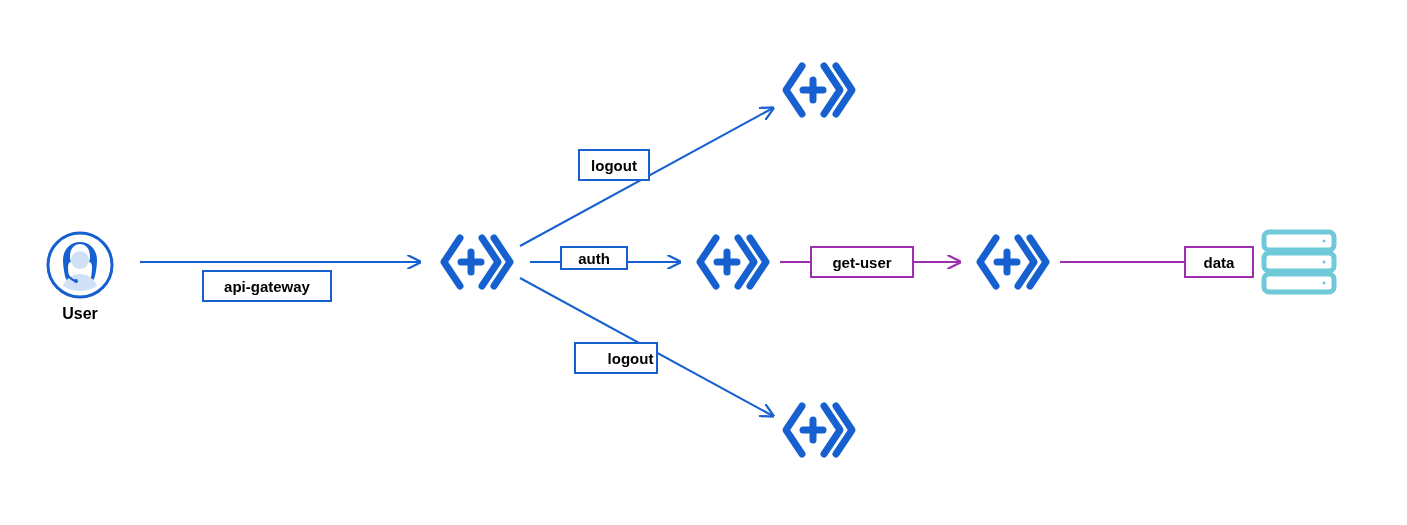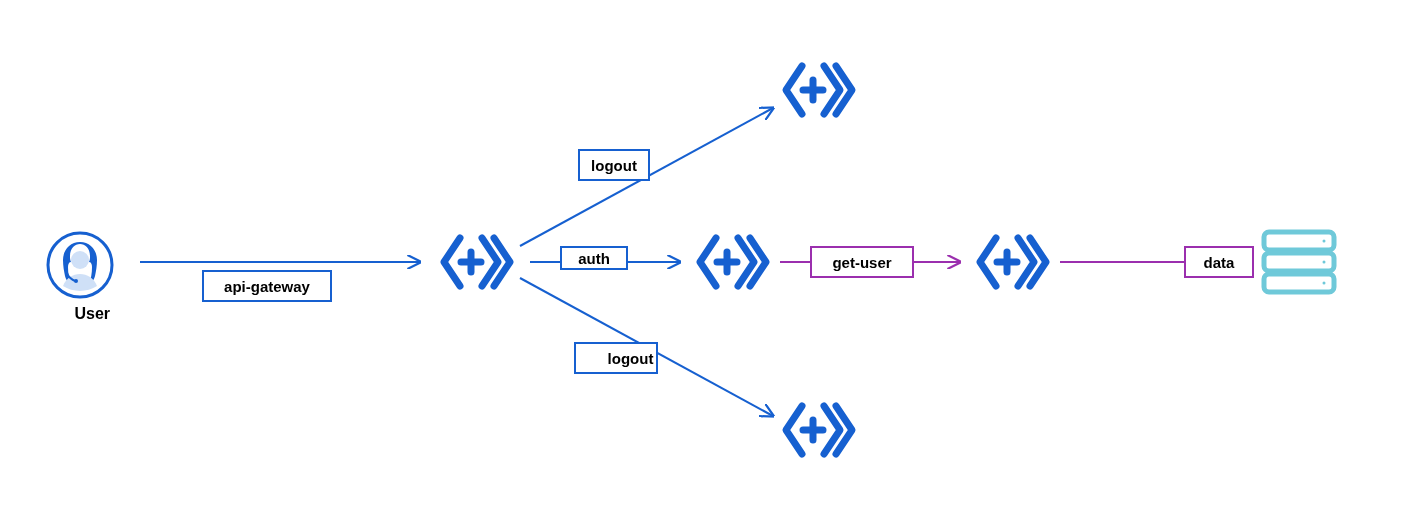--- a/index.html
+++ b/index.html
@@ -38,21 +38,21 @@
     box-sizing: border-box;
     white-space: nowrap;
   }
   .blue-border  { border-color: #1660d0; }
   .purple-border{ border-color: #9b2fae; }
   .caption {
     position: absolute;
     font-weight: 700;
     font-size: 16px;
     color: #000000;
-    text-align: right;
+    text-align: center;
   }
 </style>
 </head>
 <body>
 
 <div id="diagram">
 
   <svg class="layer">
     <defs>
       <marker id="arrow-blue" viewBox="0 0 10 10" refX="9" refY="5" markerWidth="7" markerHeight="7" orient="auto-start-reverse">

